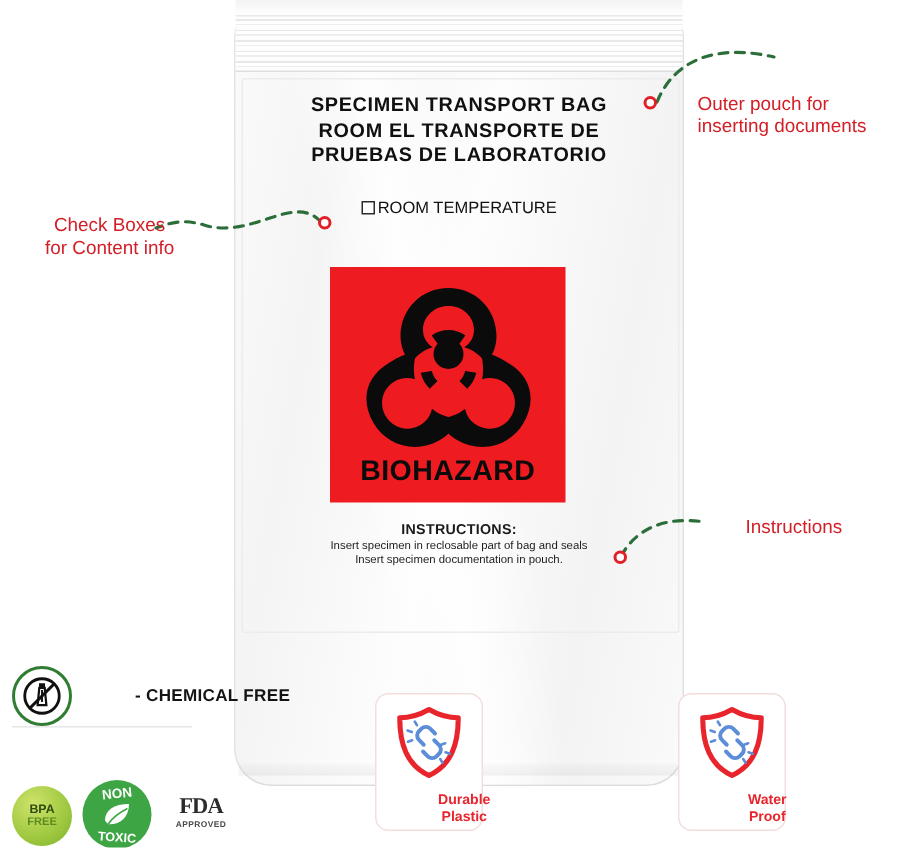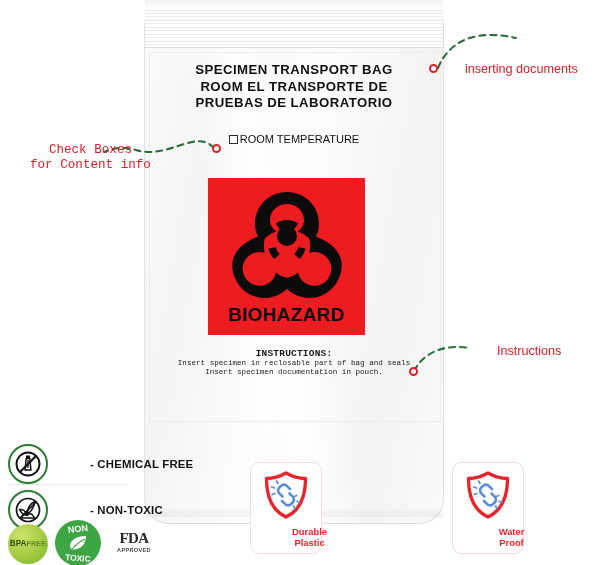--- a/index.html
+++ b/index.html
@@ -6,21 +6,21 @@
   body{
     width:600px;height:565px;position:relative;overflow:hidden;
     background:#ffffff;
     font-family:"Liberation Sans",sans-serif;
     -webkit-font-smoothing:antialiased;
   }
   .stage{position:absolute;inset:0;}
 
   
   .bag{
-    position:absolute;left:144px;top:0;width:300px;height:524px;
+    position:absolute;left:156px;top:0;width:300px;height:524px;
     background:linear-gradient(100deg,#fbfbfb 0%,#f4f4f4 22%,#fdfdfd 48%,#f3f3f3 78%,#fafafa 100%);
     border-left:1px solid #e3e3e3;border-right:1px solid #e0e0e0;
     border-bottom:1px solid #dcdcdc;
     box-sizing:border-box;
     border-radius:25px;
   }
   .bag-sheen{
     position:absolute;left:0;top:0;width:100%;height:100%;
     background:linear-gradient(80deg,rgba(255,255,255,0) 30%,rgba(255,255,255,.85) 44%,rgba(255,255,255,0) 58%);
     pointer-events:none;
@@ -76,21 +76,21 @@
     position:absolute;left:63px;top:178px;width:157px;height:157px;
     background:#ee1c20;
   }
   .bio svg{position:absolute;left:50%;top:8px;transform:translateX(-50%);}
   .bio-word{
     position:absolute;left:0;bottom:9px;width:100%;text-align:center;
     color:#0b0b0b;font-size:19px;font-weight:bold;letter-spacing:.3px;
   }
 
   .instr{
-    position:absolute;left:0;top:348px;width:100%;text-align:center;color:#1b1b1b;font-family:Liberation Mono, monospace;
+    position:absolute;left:0;top:348px;width:100%;text-align:center;color:#1b1b1b;
   }
   .instr-h{font-size:9.5px;font-weight:600;letter-spacing:.2px;}
   .instr-l{font-size:7.6px;line-height:9.4px;white-space:nowrap;}
 
   
   .callout{
     position:absolute;color:#d32028;font-size:12.6px;line-height:15px;
     font-weight:400;
   }
   .callout div{white-space:nowrap;}
@@ -112,21 +112,21 @@
     letter-spacing:.2px;white-space:nowrap;
   }
   .eco-div{
     position:absolute;left:8px;top:484px;width:120px;height:1px;background:#e6e6e6;
   }
 
   
   .badge-bpa{
     position:absolute;left:8px;top:524px;width:40px;height:40px;border-radius:50%;
     background:radial-gradient(circle at 36% 30%,#cfe36a,#9cc73e 62%,#7fb02f 100%);
-    display:flex;align-items:center;justify-content:center;text-align:right;
+    display:flex;flex-direction:column;align-items:center;justify-content:center;text-align:right;
   }
   .badge-bpa .b1{color:#2e4d10;font-size:8.2px;font-weight:bold;line-height:8px;}
   .badge-bpa .b2{color:#5d8a1e;font-size:7.4px;font-weight:bold;line-height:8px;}
   .badge-nt{
     position:absolute;left:55px;top:520px;width:46px;height:46px;border-radius:50%;
     background:#3da544;display:flex;align-items:center;justify-content:center;
   }
   .badge-nt .nt-top{
     position:absolute;top:4px;left:0;width:100%;text-align:center;
     color:#fff;font-size:9px;font-weight:bold;transform:rotate(-6deg);
@@ -231,24 +231,25 @@
       <path d="M214 148 C196 128 168 160 136 150 C120 145 110 150 104 152"></path>
       <path d="M414 371 C424 352 444 344 470 348"></path>
     </g>
   </svg>
 
   <div class="dot" style="left:429px;top:64px;"></div>
   <div class="dot" style="left:212px;top:144px;"></div>
   <div class="dot" style="left:409px;top:367px;"></div>
 
   <div class="callout" style="left:465px;top:62px;">
+    <div>Outer pouch for</div>
     <div>inserting documents</div>
   </div>
 
-  <div class="callout" style="left:30px;top:143px;text-align:center;font-family:Liberation Mono, monospace;">
+  <div class="callout" style="left:30px;top:143px;text-align:center;">
     <div>Check Boxes</div>
     <div>for Content info</div>
   </div>
 
   <div class="callout" style="left:497px;top:344px;">
     <div>Instructions</div>
   </div>
 
   <div class="ecorow" style="left:8px;top:444px;">
     <div class="eco-ic">
@@ -258,32 +259,20 @@
         <path d="M12.2 8.5 h3.6 l1.1 11.5 h-5.8 Z" fill="none" stroke="#111" stroke-width="1.5"></path>
         <line x1="14" y1="10" x2="14" y2="18" stroke="#111" stroke-width="1.3"></line>
         <line x1="5.5" y1="22.5" x2="22.5" y2="5.5" stroke="#111" stroke-width="2.1"></line>
       </svg>
     </div>
     <div class="eco-tx">- CHEMICAL FREE</div>
   </div>
 
   <div class="eco-div"></div>
 
-  <div class="ecorow" style="left:8px;top:490px;">
-    <div class="eco-ic">
-      <svg width="28" height="28" viewBox="0 0 28 28">
-        <circle cx="14" cy="14" r="11.5" fill="none" stroke="#111" stroke-width="1.7"></circle>
-        <path d="M13.5 18 C13.5 12 16 7.5 21 5.5 C20 11 17.5 15.5 13.5 18 Z" fill="none" stroke="#111" stroke-width="1.5"></path>
-        <path d="M13.5 18 C11 14.5 8 13 5.5 13.5 C7 17 10 19 13.5 19.5 Z" fill="none" stroke="#111" stroke-width="1.5"></path>
-        <path d="M7 22 h14 l-3.5 -4 h-7 Z" fill="none" stroke="#111" stroke-width="1.4"></path>
-        <line x1="5.5" y1="22.5" x2="22.5" y2="5.5" stroke="#111" stroke-width="1.6"></line>
-      </svg>
-    </div>
-    <div class="eco-tx">- NON-TOXIC</div>
-  </div>
 
   <div class="badge-bpa">
     <div class="b1">BPA</div>
     <div class="b2">FREE</div>
   </div>
 
   <div class="badge-nt">
     <div class="nt-top">NON</div>
     <svg width="22" height="20" viewBox="0 0 22 20">
       <path d="M3 14 C3 7 9 3 19 3 C19 12 13 17 5 16.5 Z" fill="#fff"></path>

